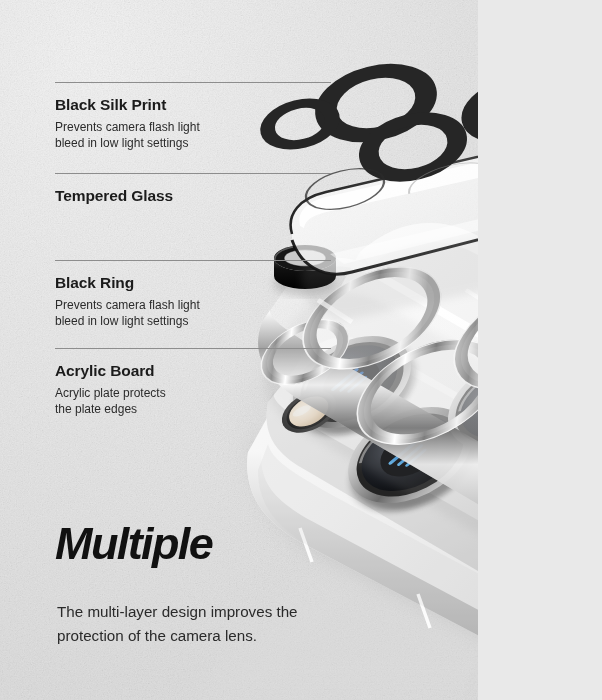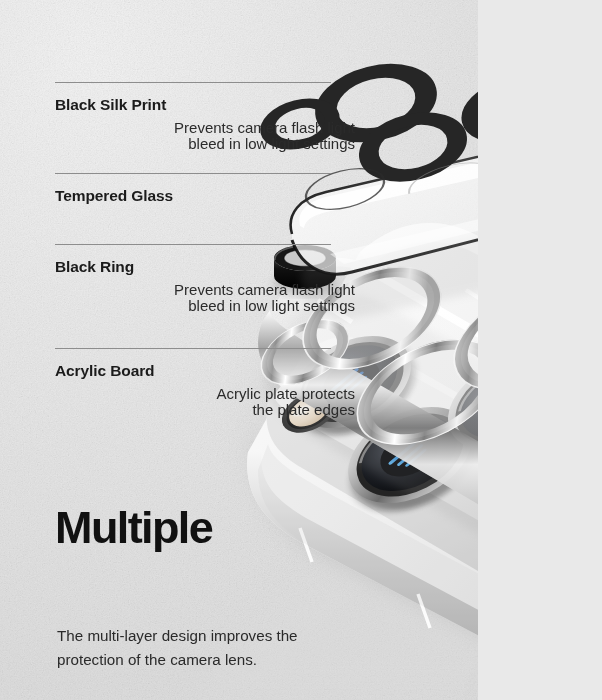--- a/index.html
+++ b/index.html
@@ -45,43 +45,43 @@
     margin-bottom:13px;
   }
   .spec h3 {
     font-size:15.5px;
     font-weight:bold;
     color:#1b1b1b;
     letter-spacing:-.1px;
     margin-bottom:6px;
   }
   .spec p {
-    font-size:15px;
+    font-size:12px;
     line-height:15.5px;
     color:#2b2b2b;
     font-weight:400;
-    text-align:right;
   }
 
   
   #headline {
     position:absolute;
-    left:55px; top:505px;
+    left:55px; top:521px;
     z-index:45;
+    font-style:italic;
   }
   #headline .h-line {
     font-size:45px;
     font-weight:bold;
     line-height:46px;
     letter-spacing:-1.6px;
     color:#111;
   }
   #subhead {
     position:absolute;
-    left:57px; top:624px;
+    left:57px; top:600px;
     z-index:45;
     font-size:15.2px;
     line-height:24px;
     color:#2a2a2a;
     width:340px;
   }
 
   
   #art {
     position:absolute;
@@ -435,21 +435,21 @@
       <span>Prevents camera flash light</span><br>
       <span>bleed in low light settings</span>
     </p>
   </div>
 
   <div class="spec" style="top:173px">
     <div class="rule"></div>
     <h3>Tempered Glass</h3>
   </div>
 
-  <div class="spec" style="top:244px">
+  <div class="spec" style="top:260px">
     <div class="rule"></div>
     <h3>Black Ring</h3>
     <p>
       <span>Prevents camera flash light</span><br>
       <span>bleed in low light settings</span>
     </p>
   </div>
 
   <div class="spec" style="top:348px">
     <div class="rule"></div>

